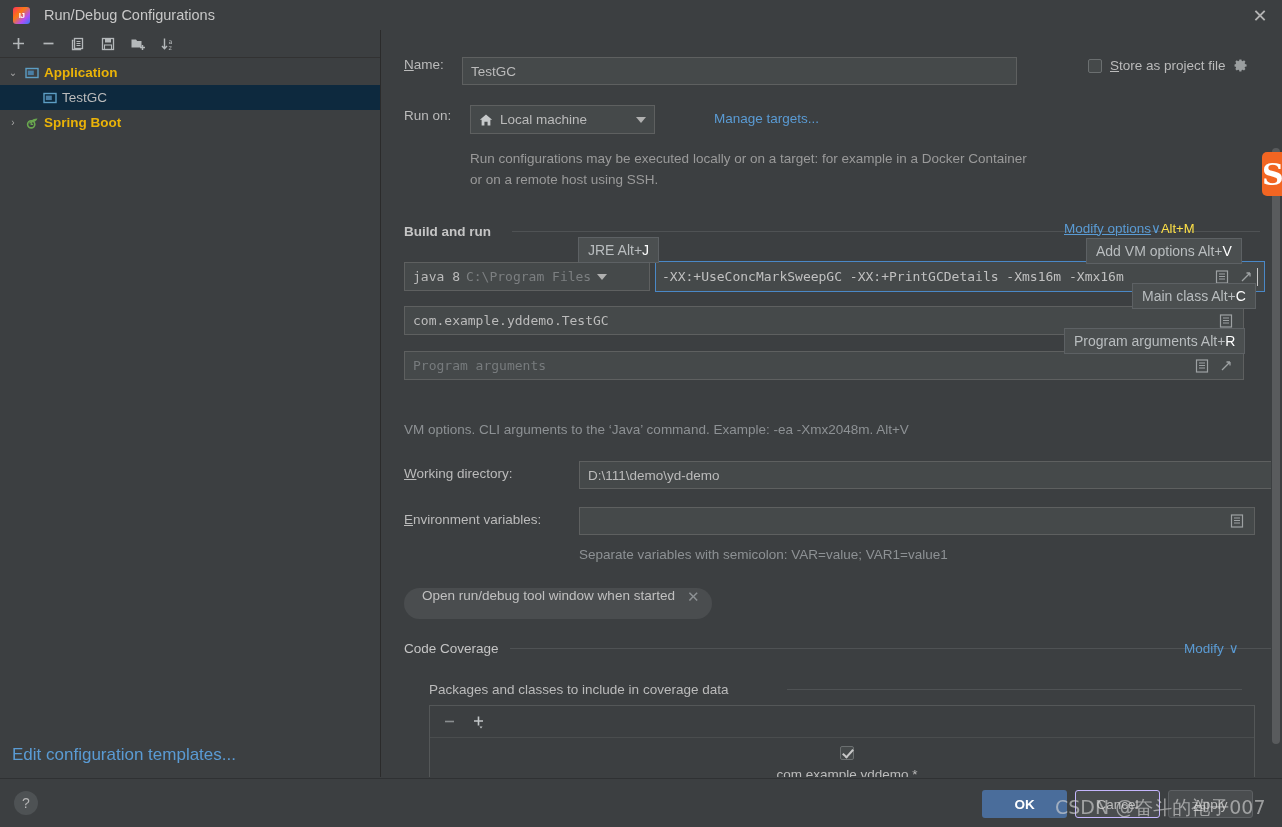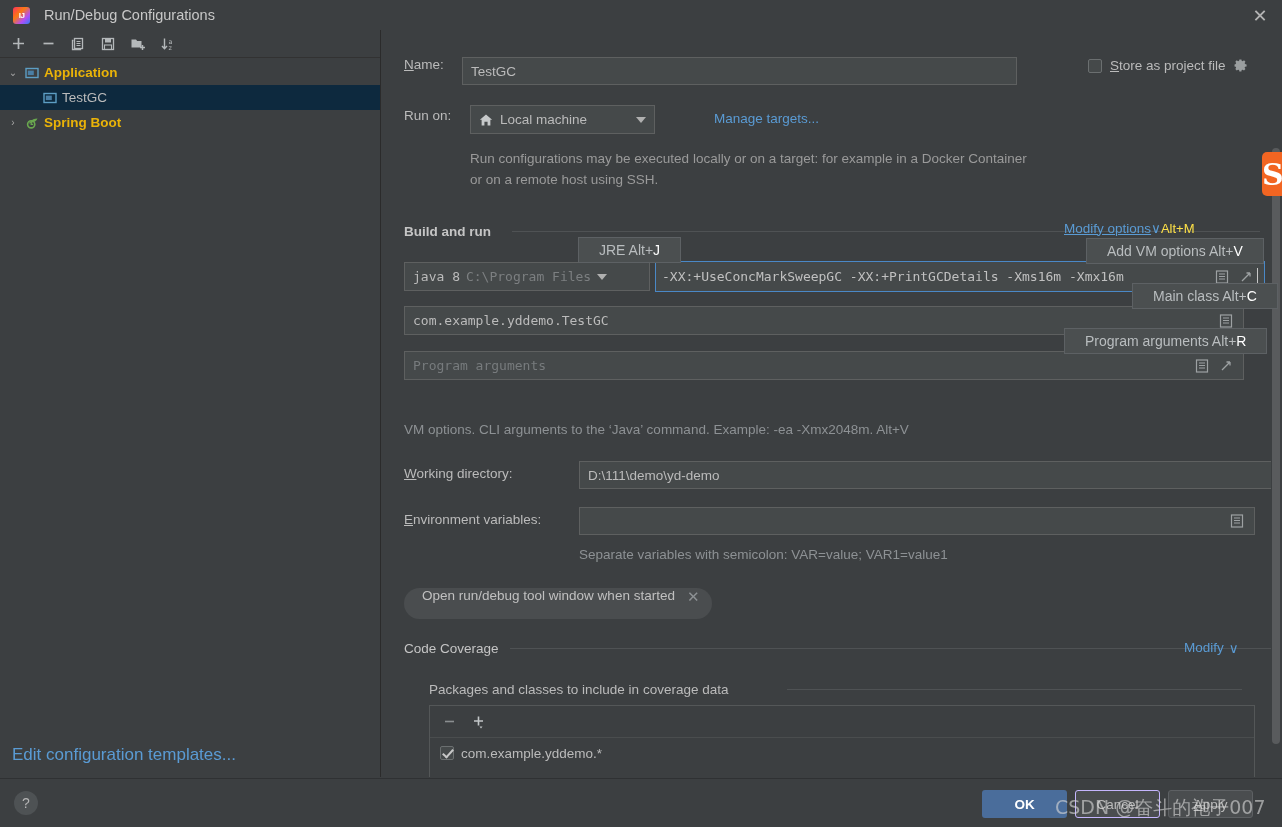--- a/index.html
+++ b/index.html
@@ -173,38 +173,38 @@
   .chip {
     position: absolute; left: 22px; top: 558px; height: 31px;
     background: #4a4d4f; border-radius: 16px; display: flex; align-items: flex-start;
     padding: 0 12px 0 18px; font-size: 13.5px; color: #c0c0c0; cursor: pointer;
   }
   .chip-x { margin-left: 12px; color: #8d9194; font-size: 15px; cursor: pointer; }
 
   
   .cc-title { position: absolute; left: 22px; top: 611px; font-size: 13.5px; color: #c5c5c5; }
   .cc-rule { position: absolute; left: 128px; top: 618px; width: 1060px; height: 1px; background: #4f5254; }
-  .cc-modify { position: absolute; left: 802px; top: 610px; display: flex; gap: 5px; }
+  .cc-modify { position: absolute; left: 802px; top: 610px; display: flex; align-items: center; gap: 5px; }
   .pkg-title { position: absolute; left: 47px; top: 652px; font-size: 13.5px; color: #bbbbbb; }
   .pkg-rule { position: absolute; left: 405px; top: 659px; width: 455px; height: 1px; background: #4f5254; }
   .pkg-box {
     position: absolute; left: 47px; top: 675px; width: 826px; height: 110px;
     border: 1px solid #545758; background: #3c3f41;
   }
   .pkg-toolbar { height: 32px; display: flex; align-items: center; padding-left: 10px; gap: 12px; border-bottom: 1px solid #4a4d4e; }
-  .pkg-item { display: flex; gap: 7px; padding: 8px 0 0 10px; font-size: 13.5px; }
+  .pkg-item { display: flex; align-items: center; gap: 7px; padding: 8px 0 0 10px; font-size: 13.5px; flex-direction: column; }
 
   
   .scroll-track { position: absolute; right: 0; top: 113px; width: 11px; height: 630px; background: #3c3f41; }
   .scroll-thumb { position: absolute; right: 2px; top: 118px; width: 8px; height: 596px; background: #595b5d; border-radius: 4px; cursor: pointer; }
 
   
   .tip {
     position: absolute; background: #4b4f50; border: 1px solid #5d6164;
-    color: #b9bdbf; font-size: 14px; padding: 4px 20px; white-space: nowrap;
+    color: #b9bdbf; font-size: 14px; padding: 4px 9px; white-space: nowrap;
   }
   .tip b { color: #ffffff; font-weight: normal; }
   .tip-jre { left: 578px; top: 237px; }
   .tip-vm { left: 1086px; top: 238px; }
   .tip-main { left: 1132px; top: 283px; }
   .tip-prog { left: 1064px; top: 328px; }
 
   
   .bottom {
     position: absolute; left: 0; top: 778px; width: 1282px; height: 49px;

